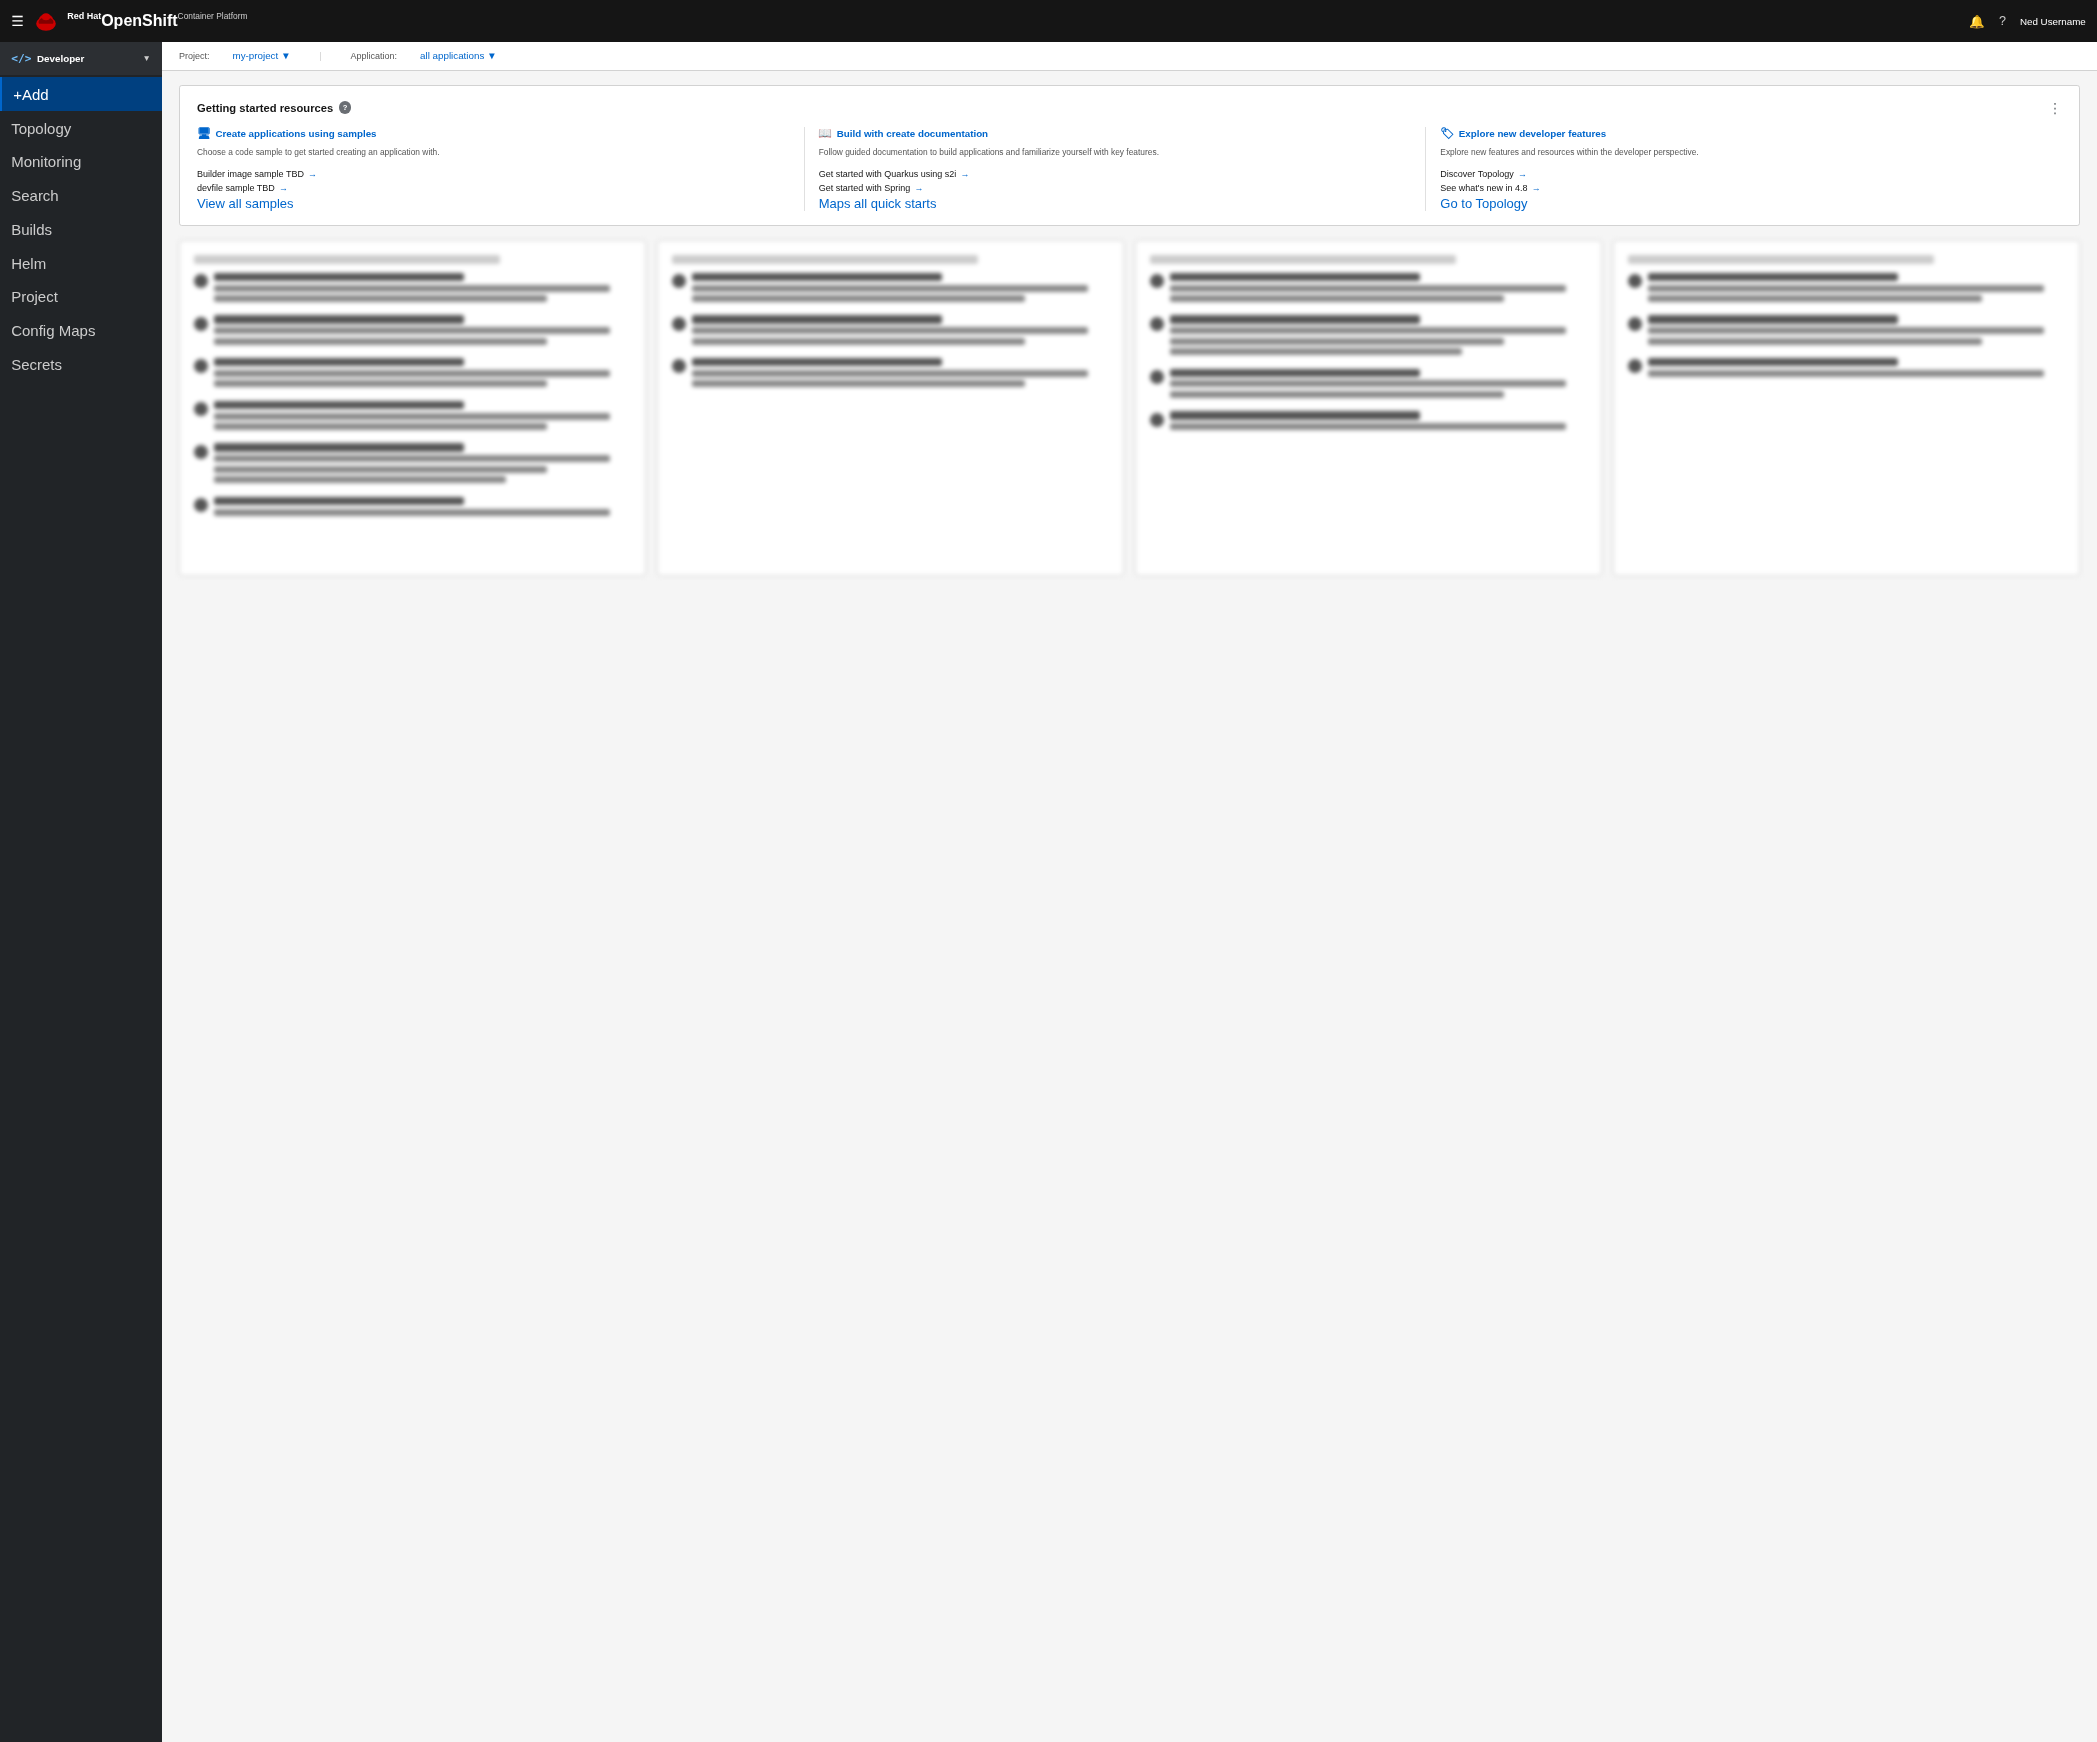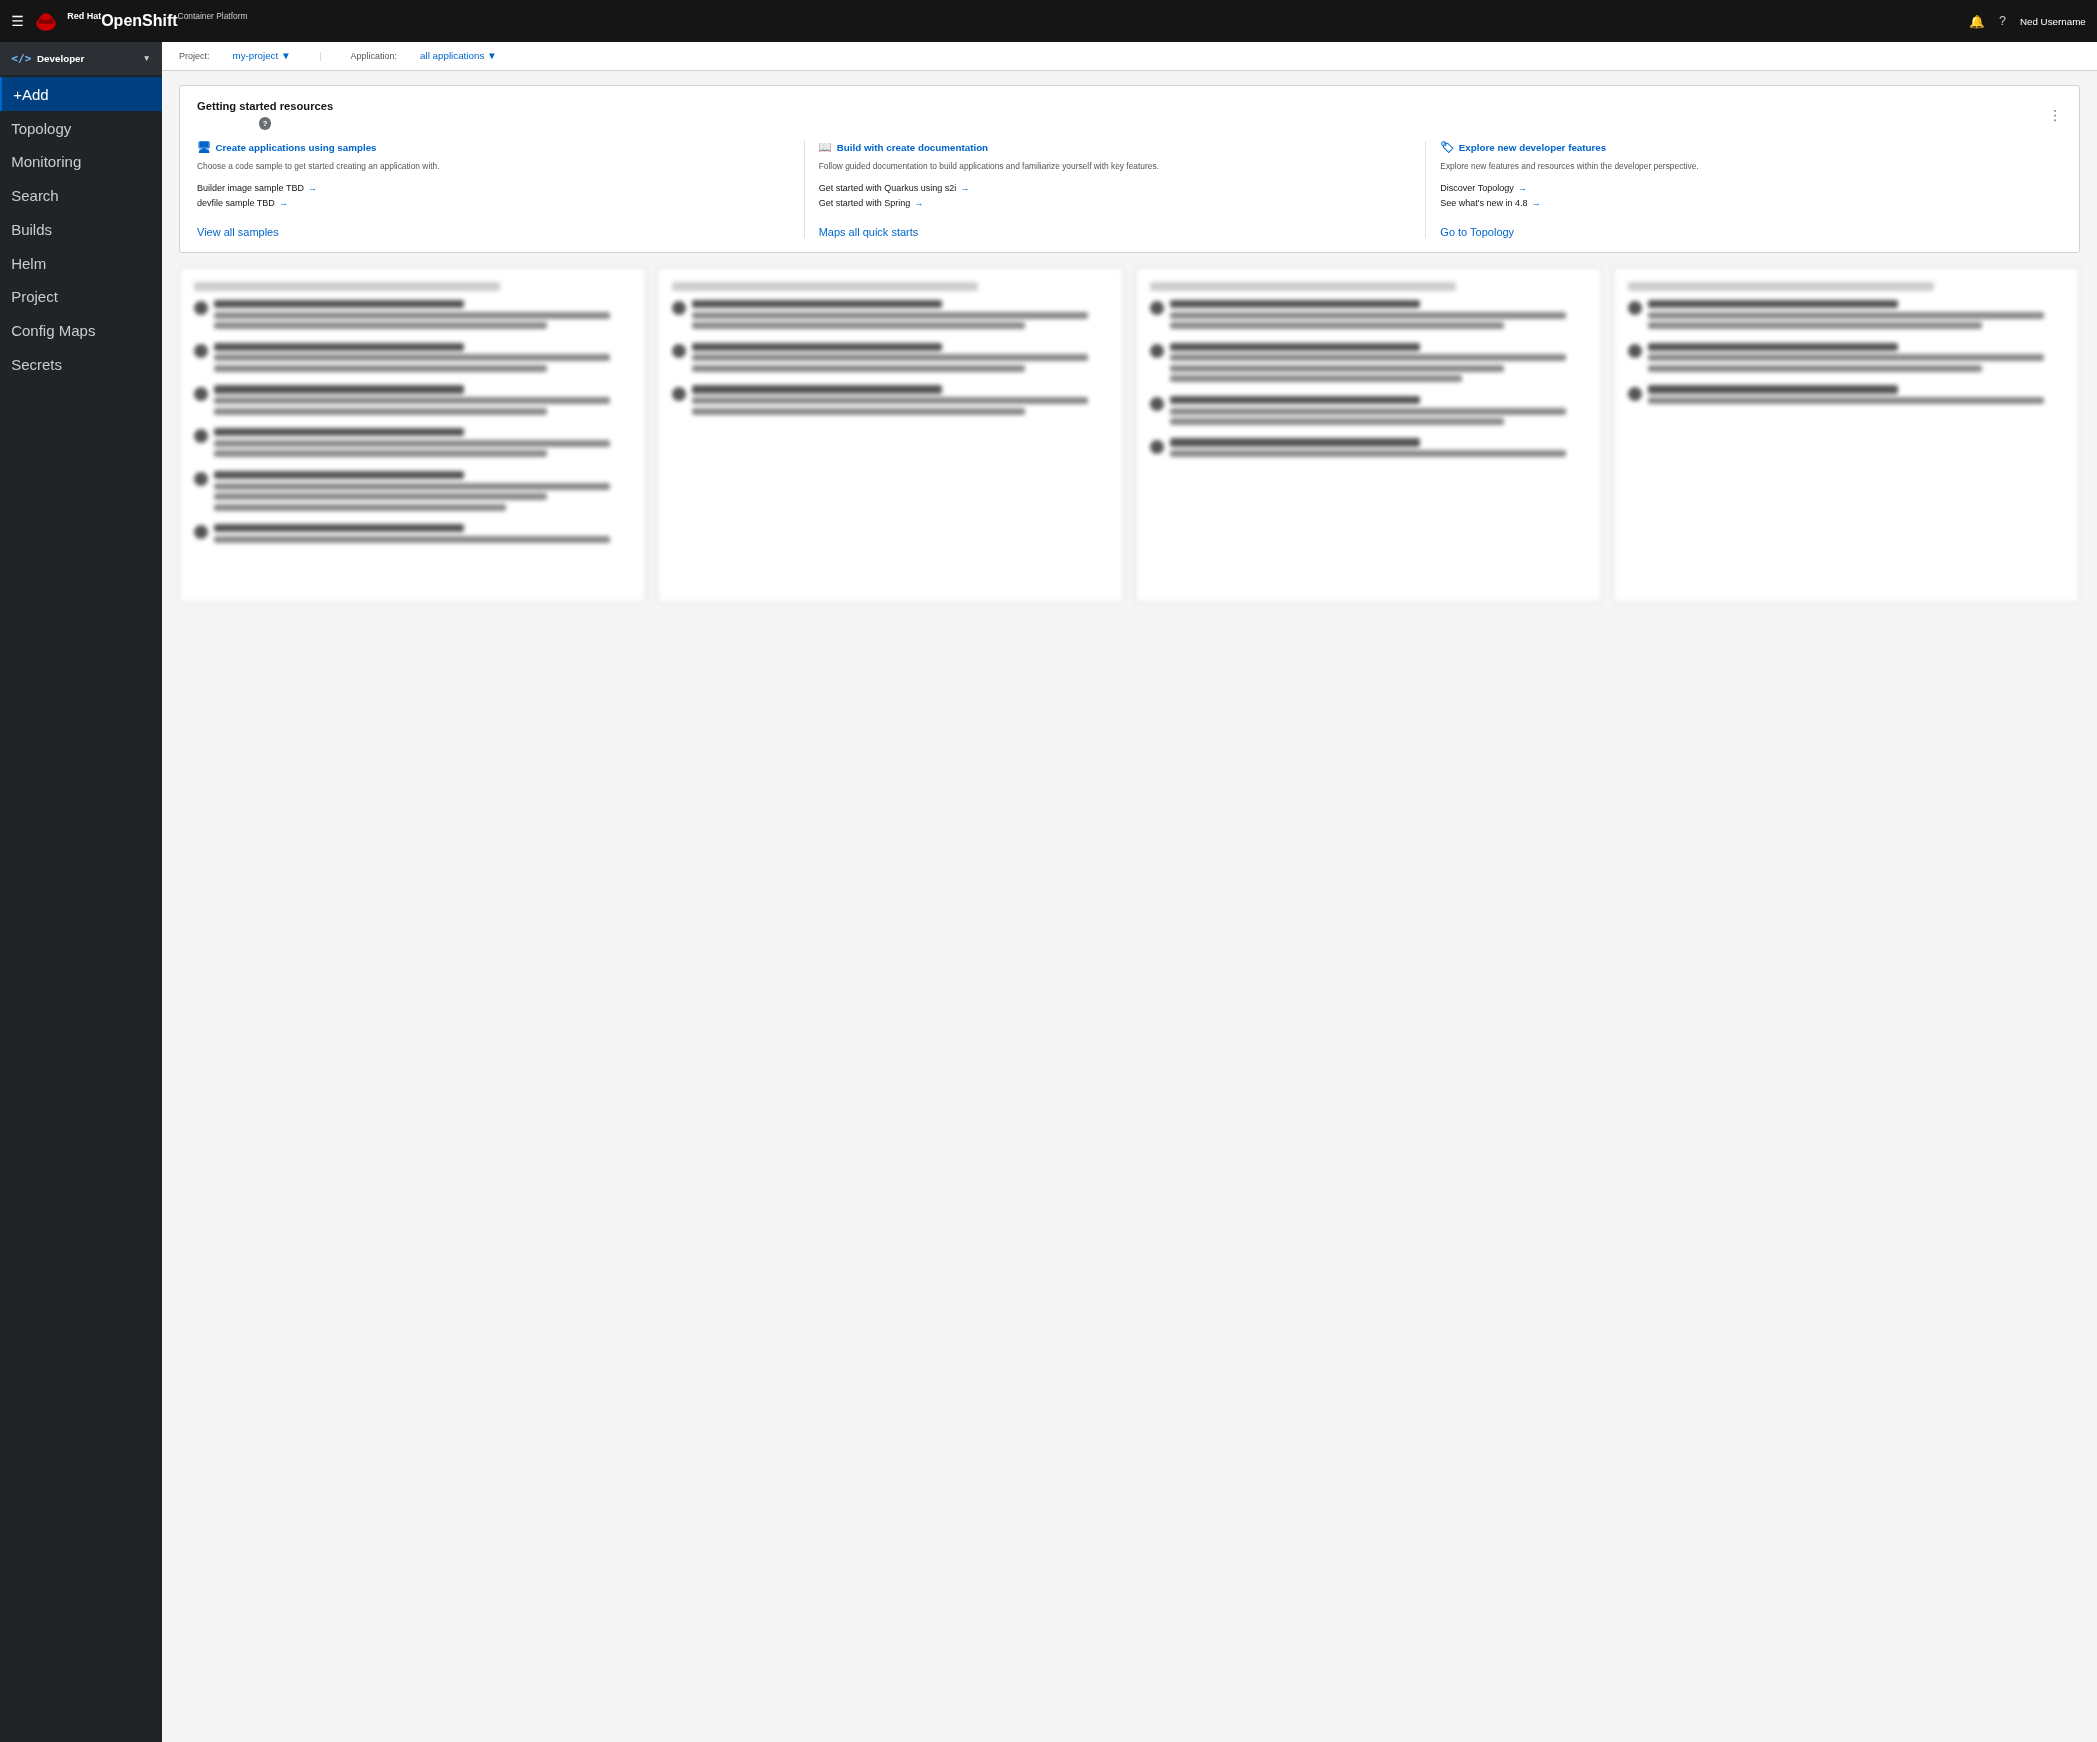--- a/index.html
+++ b/index.html
@@ -124,21 +124,21 @@
       border-radius: 2.8px;
       padding: 14px 17px;
       margin-bottom: 14px;
     }
     .getting-started-header {
       display: flex; align-items: center; justify-content: space-between;
       margin-bottom: 11.2px;
     }
     .getting-started-title {
       display: flex; align-items: center; gap: 5.6px;
-      font-size: 11.2px; font-weight: 600; color: #151515; flex-direction: column;
+      font-size: 11.2px; font-weight: 600; color: #151515;
     }
     .help-icon {
       width: 12.6px; height: 12.6px; border-radius: 50%;
       background: #6a6e73; color: #fff; font-size: 7.7px;
       display: flex; align-items: center; justify-content: center; cursor: pointer;
     }
     .more-icon { color: #6a6e73; font-size: 14px; cursor: pointer; }
 
     .getting-started-columns {
       display: grid;
@@ -159,22 +159,22 @@
     }
     .gs-column-title .col-icon { font-size: 11.2px; }
     .gs-column-desc { font-size: 8.4px; color: #555; margin-bottom: 8.4px; line-height: 1.4; }
     .gs-link {
       display: flex; align-items: center; gap: 4.2px;
       font-size: 9px; color: #151515; padding: 2.1px 0; cursor: pointer;
       text-decoration: none;
     }
     .gs-link .arrow { color: #0066cc; }
     .view-all-link {
-      display: inline-block; margin-top: 16px;
-      font-size: 11px; color: #0066cc; cursor: pointer; text-decoration: none;
+      display: inline-block; margin-top: 0;
+      font-size: 13px; color: #0066cc; cursor: pointer; text-decoration: none;
     }
 
     
     .blurred-grid {
       display: grid;
       grid-template-columns: repeat(4, 1fr);
       gap: 11.2px;
     }
     .blurred-card {
       background: #fff;

